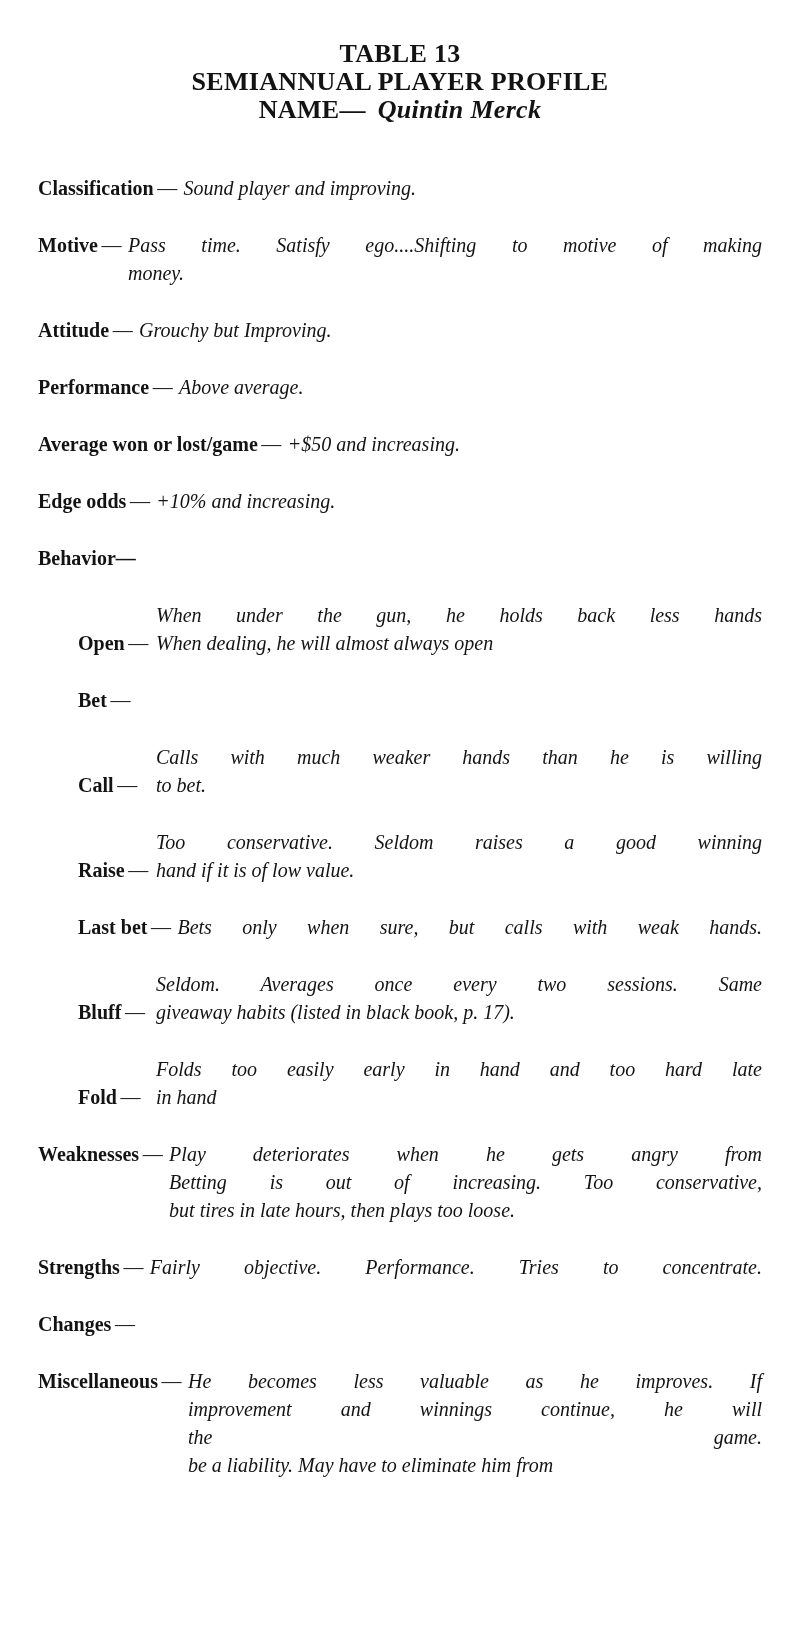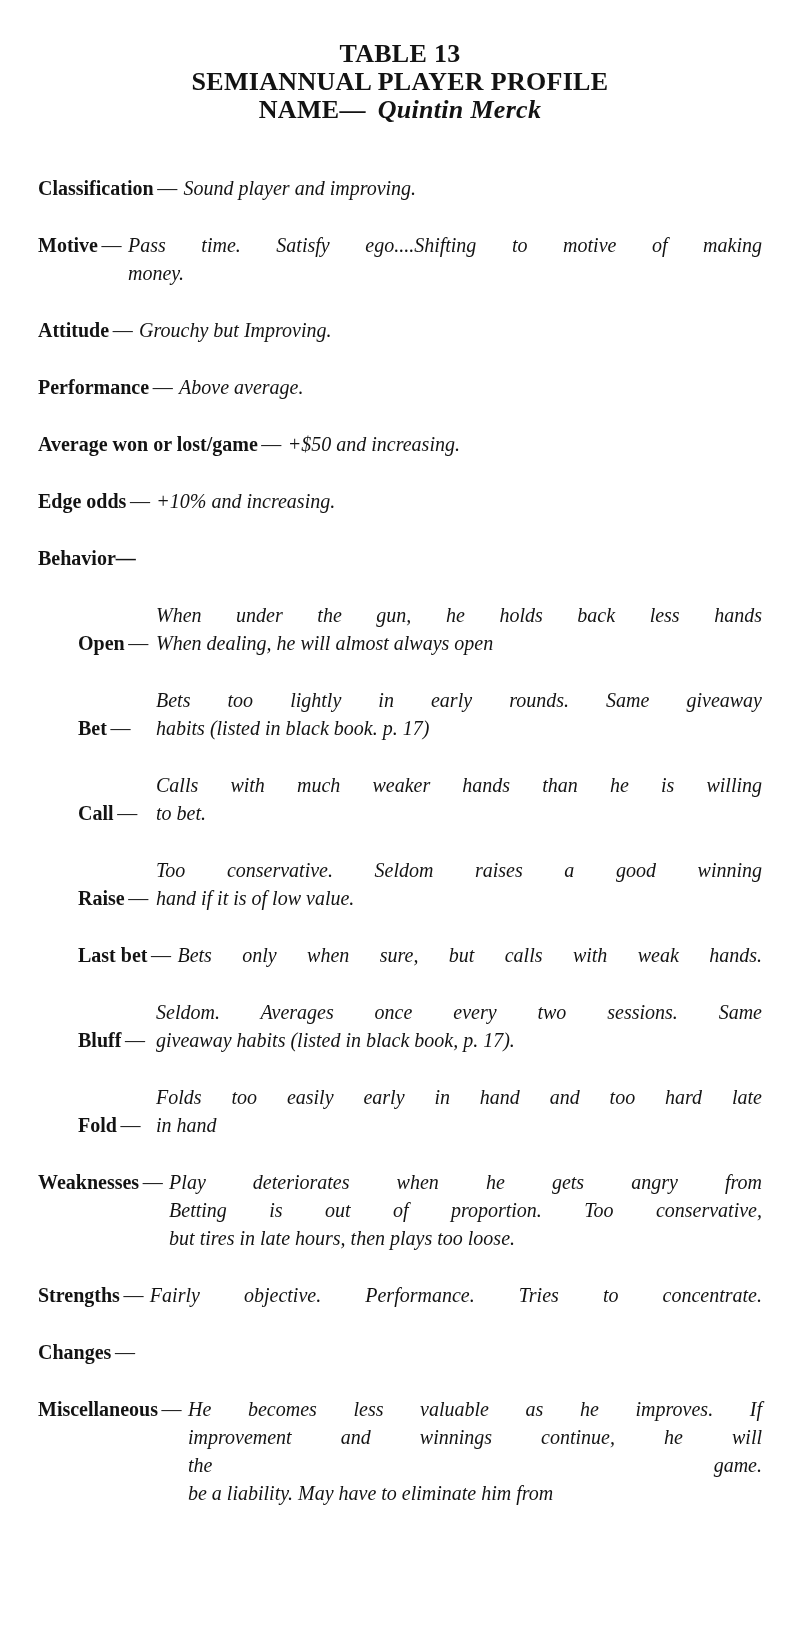--- a/index.html
+++ b/index.html
@@ -104,24 +104,20 @@
   <div class="entry sub">
     <span class="lbl"><span class="lbl-text">Open</span><span class="dash">—</span></span>
     <span class="val">
         <span class="ln">When under the gun, he holds back less hands</span>
         <span class="ln">When dealing, he will almost always open</span>
       </span>
   </div>
 
   <div class="entry sub">
     <span class="lbl"><span class="lbl-text">Bet</span><span class="dash">—</span></span>
-    <span class="val">
-        <span class="ln">Bets too lightly in early rounds. Same giveaway</span>
-        <span class="ln">habits (listed in black book. p. 17)</span>
-      </span>
   </div>
 
   <div class="entry sub">
     <span class="lbl"><span class="lbl-text">Call</span><span class="dash">—</span></span>
     <span class="val">
         <span class="ln">Calls with much weaker hands than he is willing</span>
         <span class="ln">to bet.</span>
       </span>
   </div>
 
@@ -153,21 +149,21 @@
     <span class="val">
         <span class="ln">Folds too easily early in hand and too hard late</span>
         <span class="ln">in hand</span>
       </span>
   </div>
 
   <div class="entry">
     <span class="lbl"><span class="lbl-text">Weaknesses</span><span class="dash">—</span></span>
     <span class="val">
         <span class="ln">Play deteriorates when he gets angry from</span>
-        <span class="ln">Betting is out of proportion. Too conservative,</span>
+        <span class="ln">Betting is out of increasing. Too conservative,</span>
         <span class="ln">but tires in late hours, then plays too loose.</span>
       </span>
   </div>
 
   <div class="entry">
     <span class="lbl"><span class="lbl-text">Strengths</span><span class="dash">—</span></span>
     <span class="val flush">
         <span class="ln">Fairly objective. Performance. Tries to concentrate.</span>
       </span>
   </div>

